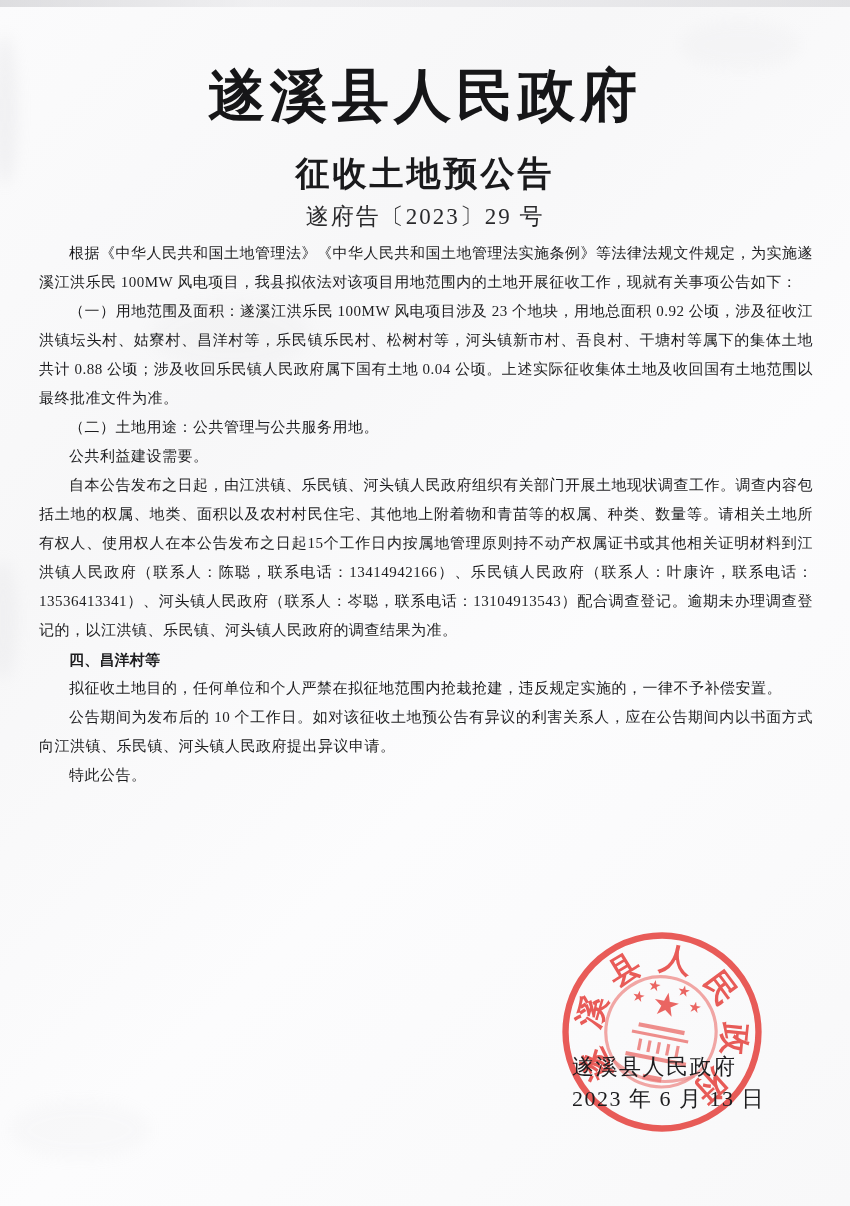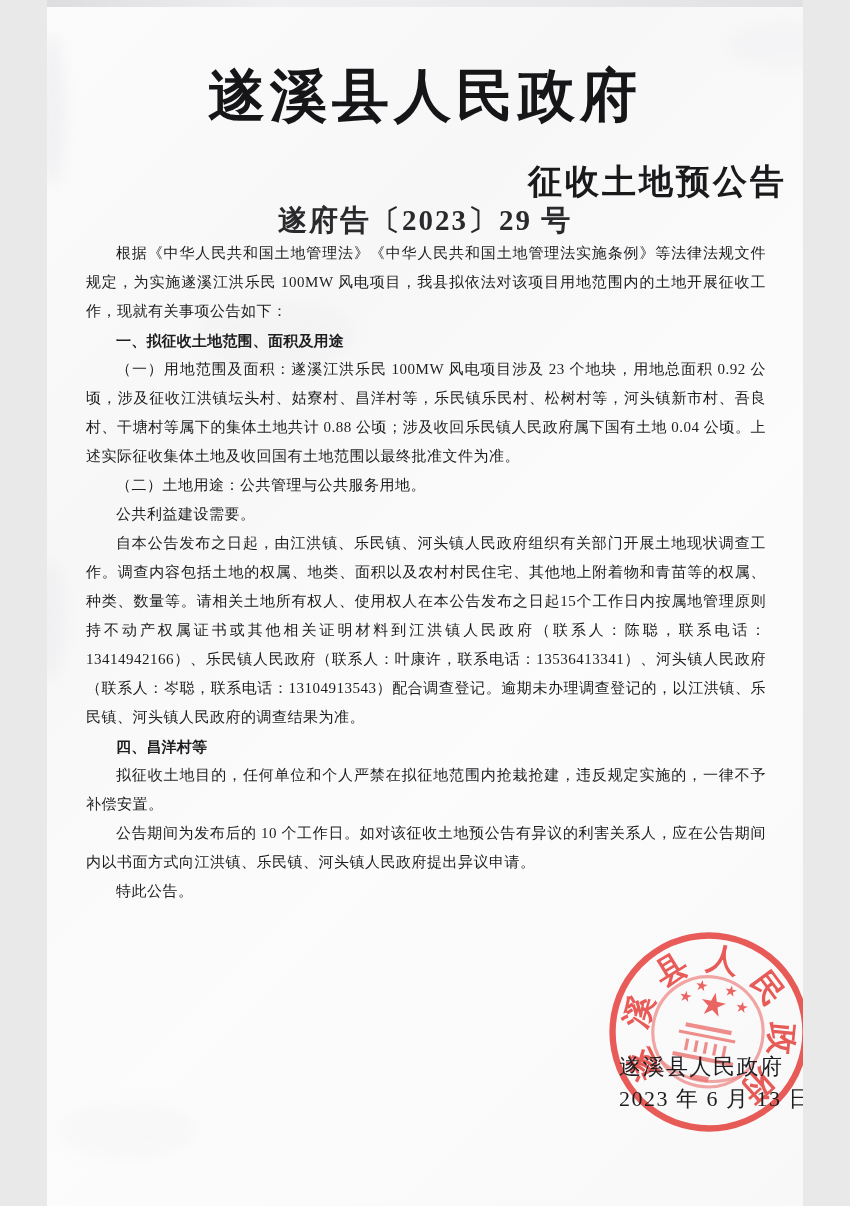--- a/index.html
+++ b/index.html
@@ -2,21 +2,21 @@
 <html><head>
 <meta charset="utf-8">
 <style>
   html, body {
     margin: 0;
     padding: 0;
     background: #e9e9e9;
   }
   .page {
     position: relative;
-    width: 756px;
+    width: 850px;
     height: 1206px;
     margin: 0 auto;
     background: linear-gradient(135deg, #fbfbfc 0%, #f7f7f8 30%, #fcfcfd 60%, #f8f8f9 100%);
     overflow: hidden;
     font-family: "Liberation Serif", "DejaVu Serif", serif;
     color: #1d1d1f;
   }
   
   .blob {
     position: absolute;
@@ -40,36 +40,36 @@
     margin: 0;
     position: absolute;
     left: 0; right: 0; top: 58px;
     text-align: center;
     font-size: 57px;
     font-weight: 900;
     letter-spacing: 5px;
     color: #161618;
   }
   .doc-title {
-    margin: 16px;
+    margin: 8px;
     position: absolute;
     left: 0; right: 0; top: 143px;
-    text-align: right;
+    text-align: center;
     font-size: 34px;
     font-weight: 700;
     letter-spacing: 3px;
     color: #1a1a1c;
   }
   .doc-number {
     margin: 0;
     position: absolute;
     left: 0; right: 0; top: 201px;
     text-align: center;
-    font-size: 29px;
-    font-weight: 700;
+    font-size: 23px;
+    font-weight: 400;
     letter-spacing: 2px;
     color: #2a2a2c;
   }
 
   .body-text {
     position: absolute;
     left: 39px;
     right: 37px;
     top: 239px;
     font-size: 15px;
@@ -127,21 +127,20 @@
   <div class="blob b3"></div>
   <div class="blob b4"></div>
   <div class="blob b5"></div>
 
   <h1 class="org-title">遂溪县人民政府</h1>
   <h2 class="doc-title">征收土地预公告</h2>
   <div class="doc-number">遂府告〔2023〕29 号</div>
 
   <div class="body-text">
     <p class="para">根据《中华人民共和国土地管理法》《中华人民共和国土地管理法实施条例》等法律法规文件规定，为实施遂溪江洪乐民 100MW 风电项目，我县拟依法对该项目用地范围内的土地开展征收工作，现就有关事项公告如下：</p>
-    <p class="para heading">一、拟征收土地范围、面积及用途</p>
     <p class="para">（一）用地范围及面积：遂溪江洪乐民 100MW 风电项目涉及 23 个地块，用地总面积 0.92 公顷，涉及征收江洪镇坛头村、姑寮村、昌洋村等，乐民镇乐民村、松树村等，河头镇新市村、吾良村、干塘村等属下的集体土地共计 0.88 公顷；涉及收回乐民镇人民政府属下国有土地 0.04 公顷。上述实际征收集体土地及收回国有土地范围以最终批准文件为准。</p>
     <p class="para">（二）土地用途：公共管理与公共服务用地。</p>
     <p class="para">公共利益建设需要。</p>
     <p class="para">自本公告发布之日起，由江洪镇、乐民镇、河头镇人民政府组织有关部门开展土地现状调查工作。调查内容包括土地的权属、地类、面积以及农村村民住宅、其他地上附着物和青苗等的权属、种类、数量等。请相关土地所有权人、使用权人在本公告发布之日起15个工作日内按属地管理原则持不动产权属证书或其他相关证明材料到江洪镇人民政府（联系人：陈聪，联系电话：13414942166）、乐民镇人民政府（联系人：叶康许，联系电话：13536413341）、河头镇人民政府（联系人：岑聪，联系电话：13104913543）配合调查登记。逾期未办理调查登记的，以江洪镇、乐民镇、河头镇人民政府的调查结果为准。</p>
     <p class="para heading">四、昌洋村等</p>
     <p class="para">拟征收土地目的，任何单位和个人严禁在拟征地范围内抢栽抢建，违反规定实施的，一律不予补偿安置。</p>
     <p class="para">公告期间为发布后的 10 个工作日。如对该征收土地预公告有异议的利害关系人，应在公告期间内以书面方式向江洪镇、乐民镇、河头镇人民政府提出异议申请。</p>
     <p class="para">特此公告。</p>
   </div>
 

